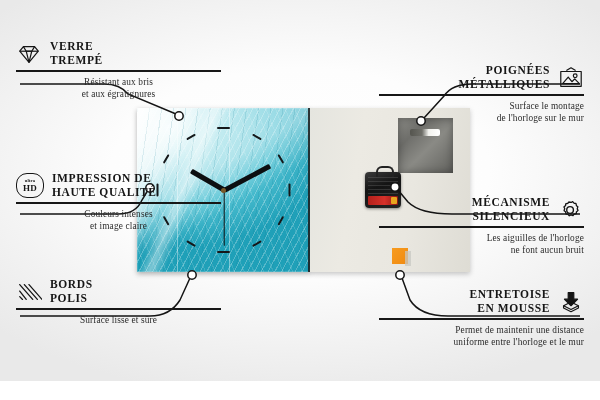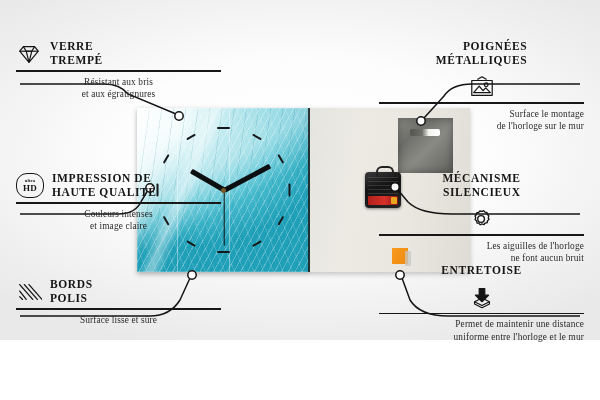--- a/index.html
+++ b/index.html
@@ -3,21 +3,21 @@
 <meta charset="utf-8">
 <title>Infographie Horloge</title>
 <style>
   html,body{margin:0;padding:0;}
   body{
     width:600px;height:400px;overflow:hidden;
     font-family:"Liberation Serif", serif;
     background:#ffffff;
   }
   #stage{
-    position:relative;width:600px;height:340px;
+    position:relative;width:600px;height:381px;
     background:
       radial-gradient(ellipse 70% 60% at 50% 45%, #ffffff 0%, #fdfdfd 45%, #f2f2f2 75%, #e9e9e9 100%),
       linear-gradient(90deg,#e8e8e8 0%, #fbfbfb 18%, #ffffff 40%, #ffffff 60%, #fafafa 82%, #e7e7e7 100%);
   }
 
   
   .panel{position:absolute;}
 
   #clock-panel{
     left:137px;top:108px;width:173px;height:164px;
@@ -120,21 +120,21 @@
     font-weight:bold;font-size:11.5px;letter-spacing:.6px;
     color:#161616;line-height:1.18;text-transform:uppercase;
   }
   .feature .rule{height:1.6px;background:#171717;margin:3px 0 4px;}
   .feature .desc{
     font-size:9.3px;color:#2a2a2a;line-height:1.34;letter-spacing:.15px;
   }
   .feature.left .head{justify-content:flex-start;}
   .feature.left .title{text-align:left;}
   .feature.left .desc{text-align:center;}
-  .feature.right .head{flex-direction:column;}
+  .feature.right .head{justify-content:flex-end;flex-direction:row;margin-top:24px;}
   .feature.right .title{text-align:right;}
   .feature.right .desc{text-align:right;}
   .ico{flex:0 0 auto;width:26px;height:24px;display:block;}
 
   #f-verre{left:16px;top:40px;}
   #f-impression{left:16px;top:172px;}
   #f-bords{left:16px;top:278px;}
   #f-poignees{left:379px;top:40px;}
   #f-mecanisme{left:379px;top:172px;}
   #f-entretoise{left:379px;top:264px;}
@@ -318,20 +318,21 @@
     <div class="desc">
       <div>Les aiguilles de l'horloge</div>
       <div>ne font aucun bruit</div>
     </div>
   </div>
 
   <div class="feature right" id="f-entretoise">
     <div class="head">
       <div class="title">
         <div>ENTRETOISE</div>
+        <div>EN MOUSSE</div>
       </div>
       <svg class="ico" viewBox="0 0 28 24">
         <g fill="none" stroke="#151515" stroke-width="1.3" stroke-linejoin="round">
           <path d="M11,2 L17,2 L17,9 L21,9 L14,16 L7,9 L11,9 Z" fill="#151515"></path>
           <path d="M6,16 L14,12 L22,16 L14,20 Z"></path>
           <path d="M6,16 L6,18.5 L14,22.5 L22,18.5 L22,16"></path>
         </g>
       </svg>
     </div>
     <div class="rule"></div>

